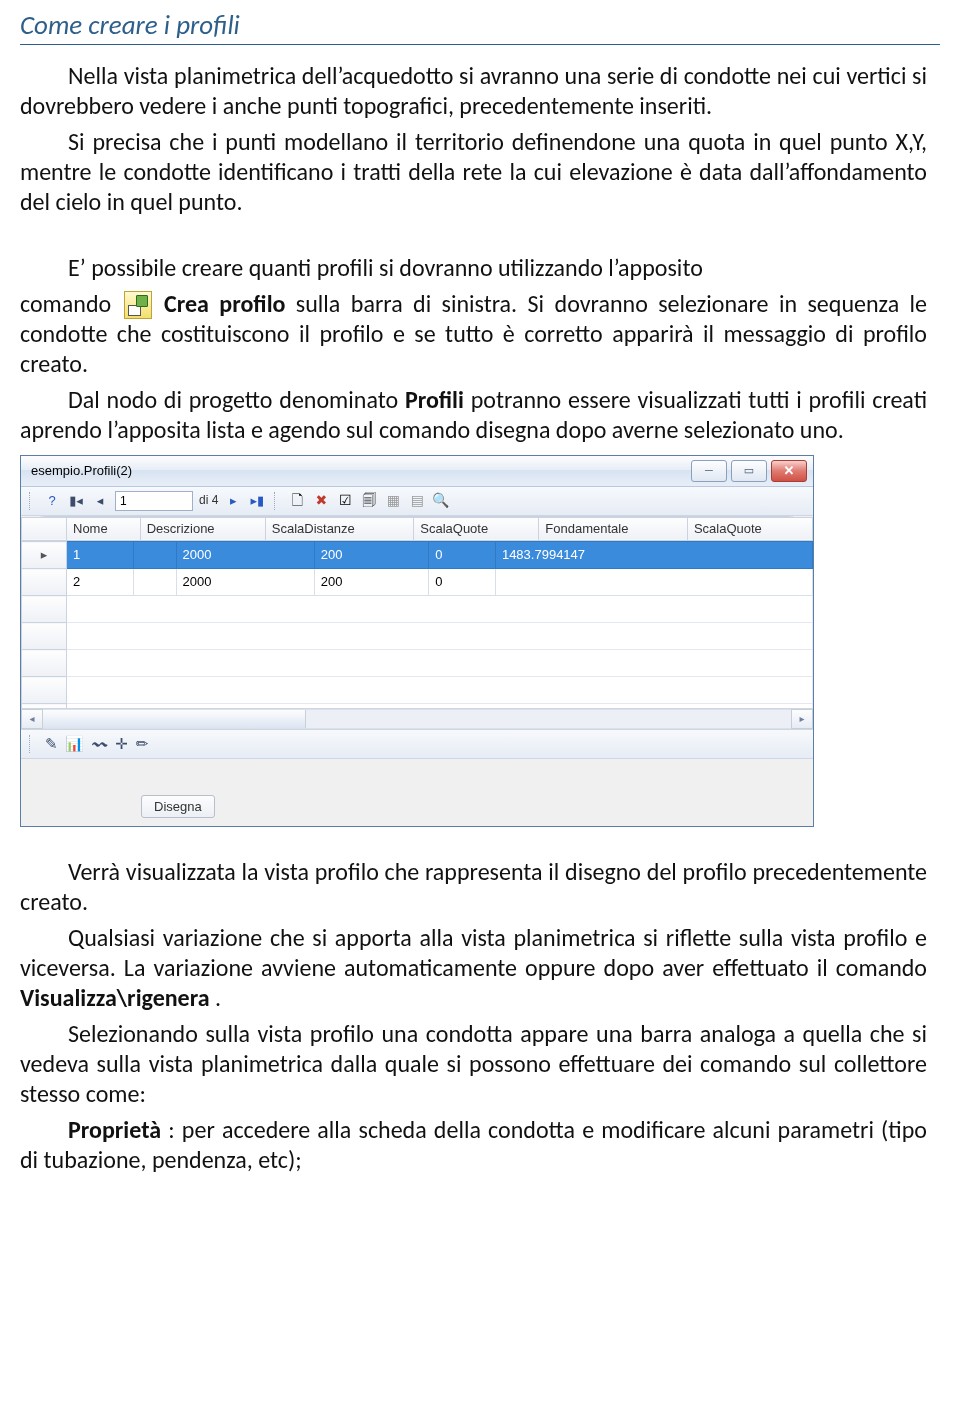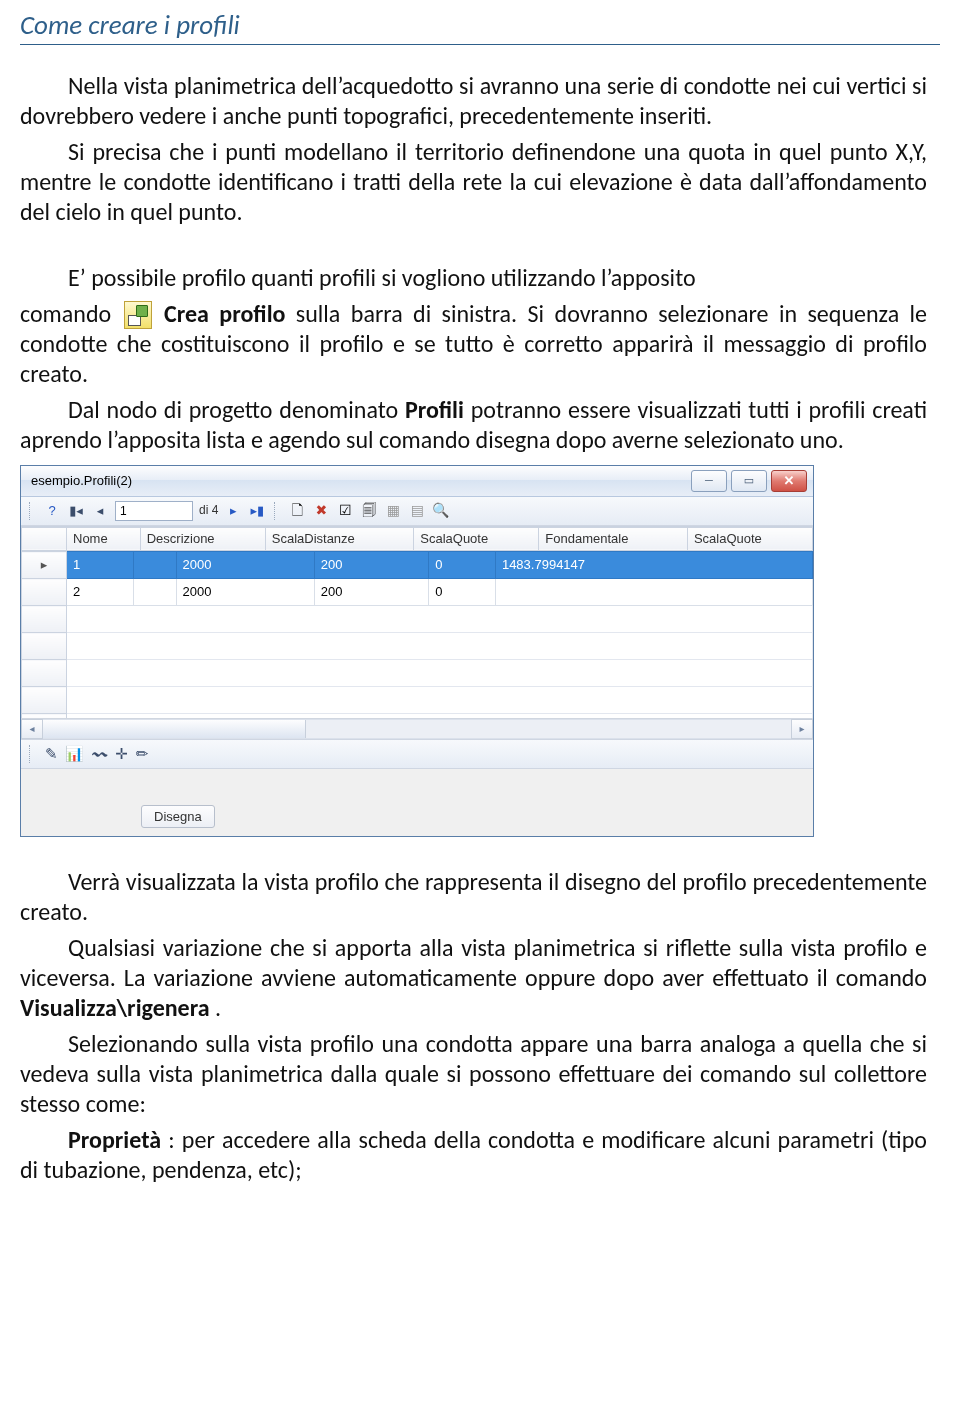--- a/index.html
+++ b/index.html
@@ -13,21 +13,21 @@
     padding:0 20px 30px 20px;
     box-sizing:border-box;
   }
   h2.section-title{
     font-style:italic;
     color:#2e5f8a;
     font-weight:400;
     font-size:27px;
     border-bottom:1px solid #2e5f8a;
     padding-bottom:2px;
-    margin:8px 0 26px 0;
+    margin:8px 0 16px 0;
   }
   p{margin:0 13px 6px 0}
   .indent{text-indent:48px}
   .just{text-align:justify}
   .inline-icon{
     display:inline-block;
     width:26px;height:26px;
     vertical-align:-7px;
     border:1px solid #bfa23a;
     background:linear-gradient(#fff9d0,#f2e06a);
@@ -88,20 +88,21 @@
   }
   .tb-of{font-size:12px;color:#333}
   .tb-ico{width:18px;height:18px;display:flex;align-items:center;justify-content:center;font-size:14px}
   .red{color:#c1392b}
   .grey{color:#9a9a9a}
   .blue{color:#2759c4}
 
   .grid{
     background:#fff;
     border-top:1px solid #c9d2e0;
+    border-radius:25px;
   }
   .grid table{border-collapse:collapse;width:100%;font-size:13px}
   .grid th{
     background:linear-gradient(#fefefe,#eef1f6);
     border:1px solid #cbd3e0;
     font-weight:400;text-align:left;padding:3px 6px;color:#333;
   }
   .grid td{
     border:1px solid #d9dfe8;padding:3px 6px;height:20px;
   }
@@ -146,21 +147,21 @@
 </head>
 <body>
 
 
 
 <h2 class="section-title">Come creare i profili</h2>
 
 <p class="indent just">Nella vista planimetrica dell’acquedotto si avranno una serie di condotte nei cui vertici si dovrebbero vedere i anche punti topografici, precedentemente inseriti.</p>
 <p class="indent just">Si precisa che i punti modellano il territorio definendone una quota in quel punto X,Y, mentre le condotte identificano i tratti della rete la cui elevazione è data dall’affondamento del cielo in quel punto.</p>
 <br>
-<p class="indent just">E’ possibile profilo quanti profili si vogliono utilizzando l’apposito</p>
+<p class="indent just">E’ possibile creare quanti profili si dovranno utilizzando l’apposito</p>
 
 <p class="just">
   <span>comando </span>
   <span class="inline-icon"></span>
   <b>Crea profilo</b>
   <span> sulla barra di sinistra. Si dovranno selezionare in sequenza le condotte che costituiscono il profilo e se tutto è corretto apparirà il messaggio di profilo creato.</span>
 </p>
 
 <p class="indent just">
   <span>Dal nodo di progetto denominato </span>

